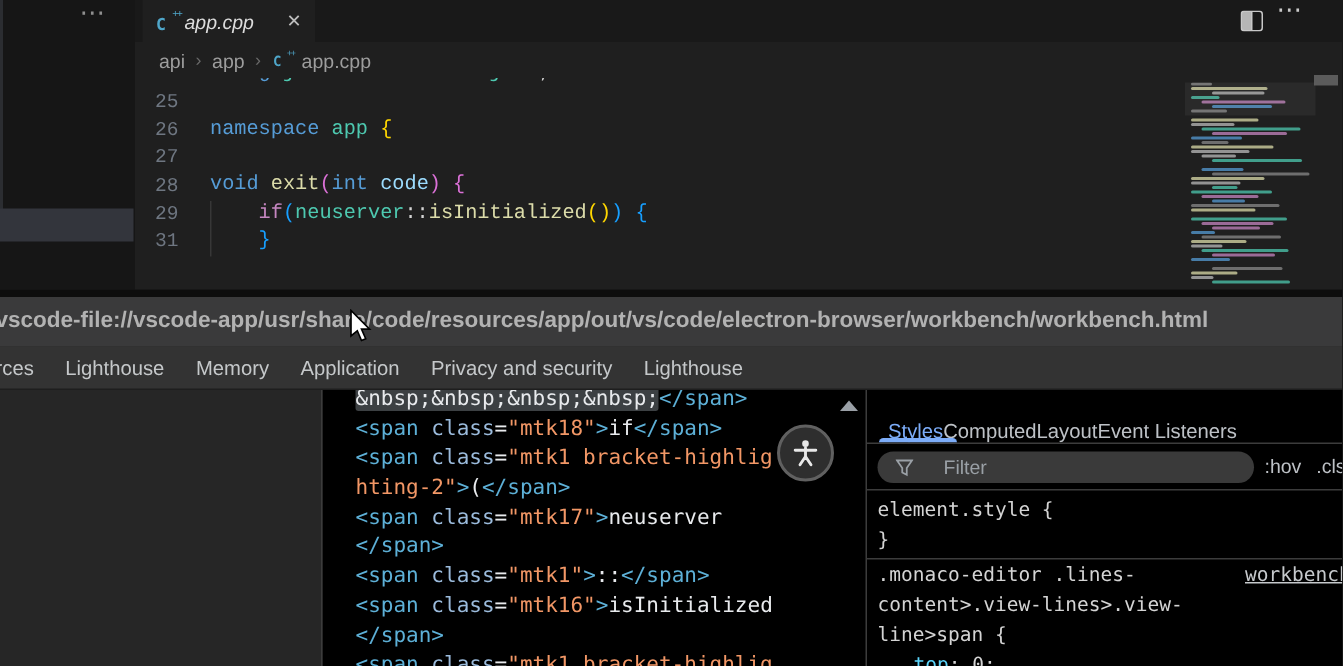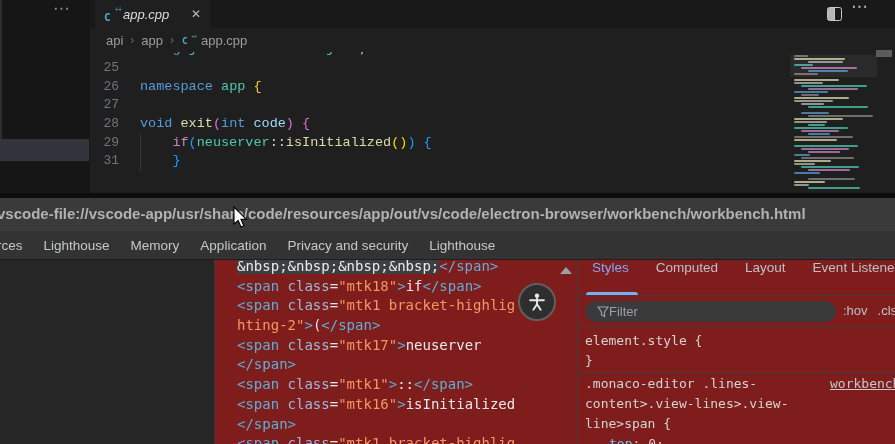--- a/index.html
+++ b/index.html
@@ -45,41 +45,41 @@
   .win-gap{position:absolute;left:0;top:193px;width:895px;height:5px;background:#0d0d0d;}
 
   
   .dt-title{position:absolute;left:0;top:198px;width:895px;height:33px;background:#3a3a3b;overflow:hidden;}
   .dt-title span{position:absolute;left:-3px;top:7px;font-size:15px;font-weight:bold;color:#b2b2b2;white-space:nowrap;}
   .dt-tabs{position:absolute;left:0;top:231px;width:895px;height:29px;background:#333;border-bottom:1px solid #1e1e1e;
            display:flex;align-items:center;gap:21px;font-size:13.5px;color:#c5c8ca;overflow:hidden;}
   .dt-tab{white-space:nowrap;}
   .dt-tab:first-child{margin-left:-27px;}
 
-  .dt-body{position:absolute;left:0;top:260px;width:895px;height:184px;background:#7f1d1d;overflow:hidden;}
+  .dt-body{position:absolute;left:0;top:260px;width:895px;height:184px;background:#000000;overflow:hidden;}
   .pane-left{position:absolute;left:0;top:0;width:215px;height:184px;background:#262626;border-right:1px solid #3c3c3c;}
   .tree{position:absolute;left:216px;top:0;width:340px;height:184px;overflow:hidden;
         font-family:"DejaVu Sans Mono",monospace;font-size:14px;color:var(--txt);}
   .tline{height:19.7px;line-height:19.7px;padding-left:21px;white-space:pre;}
   .tline:first-child{margin-top:-3px;}
   .sg-tag{color:var(--tag);} .sg-attr{color:var(--attr);} .sg-val{color:var(--val);} .sg-txt{color:var(--txt);}
   .sg-txt-hl{color:var(--txt);background:#3c4043;border-radius:2px;}
   .tree-sb{position:absolute;left:556px;top:0;width:21px;height:184px;}
   .tree-sb-up{position:absolute;left:4px;top:7px;width:0;height:0;
       border-left:6px solid transparent;border-right:6px solid transparent;border-bottom:7px solid #9aa0a6;}
   .pane-div{position:absolute;left:577px;top:0;width:1px;height:184px;background:#3c3c3c;}
 
   .styles{position:absolute;left:578px;top:0;width:317px;height:184px;}
-  .st-tabs{position:relative;height:36px;display:flex;align-items:flex-start;gap:27px;padding-left:14px;
+  .st-tabs{position:relative;height:36px;display:flex;align-items:flex-end;padding-left:14px;
            font-size:13.5px;color:#bdc1c6;border-bottom:1px solid #3c3c3c;overflow:hidden;white-space:nowrap;}
   .st-tab-active{color:var(--accent);}
   .st-underline{position:absolute;left:8px;bottom:0;width:52px;height:3px;background:var(--accent);border-radius:3px 3px 0 0;}
   .st-filter{position:relative;height:31px;border-bottom:1px solid #3c3c3c;}
   .filter-box{position:absolute;left:7px;top:5px;width:251px;height:21px;background:#3a3a3a;border-radius:11px;
-              display:flex;align-items:center;gap:0;padding-left:12px;font-size:13px;color:#9aa0a6;}
+              display:flex;align-items:center;gap:20px;padding-left:12px;font-size:13px;color:#9aa0a6;}
   .pseudo{position:absolute;left:265px;top:7px;display:flex;gap:10px;font-size:13px;color:#bdc1c6;white-space:nowrap;}
   .st-rules{position:relative;font-family:"DejaVu Sans Mono",monospace;font-size:13px;color:#d4d4d4;padding:4px 0 0 7px;}
   .st-line{height:20px;line-height:20px;white-space:pre;}
   .st-div{height:1px;background:#3c3c3c;margin:1px 0 1px -7px;}
   .rule2{position:relative;}
   .src-link{position:absolute;left:245px;top:2px;width:80px;overflow:hidden;white-space:nowrap;
             color:#c6c9cc;text-decoration:underline;}
   .prop-ind{padding-left:24px;}
   .tk-prop{color:var(--prop);}
 

